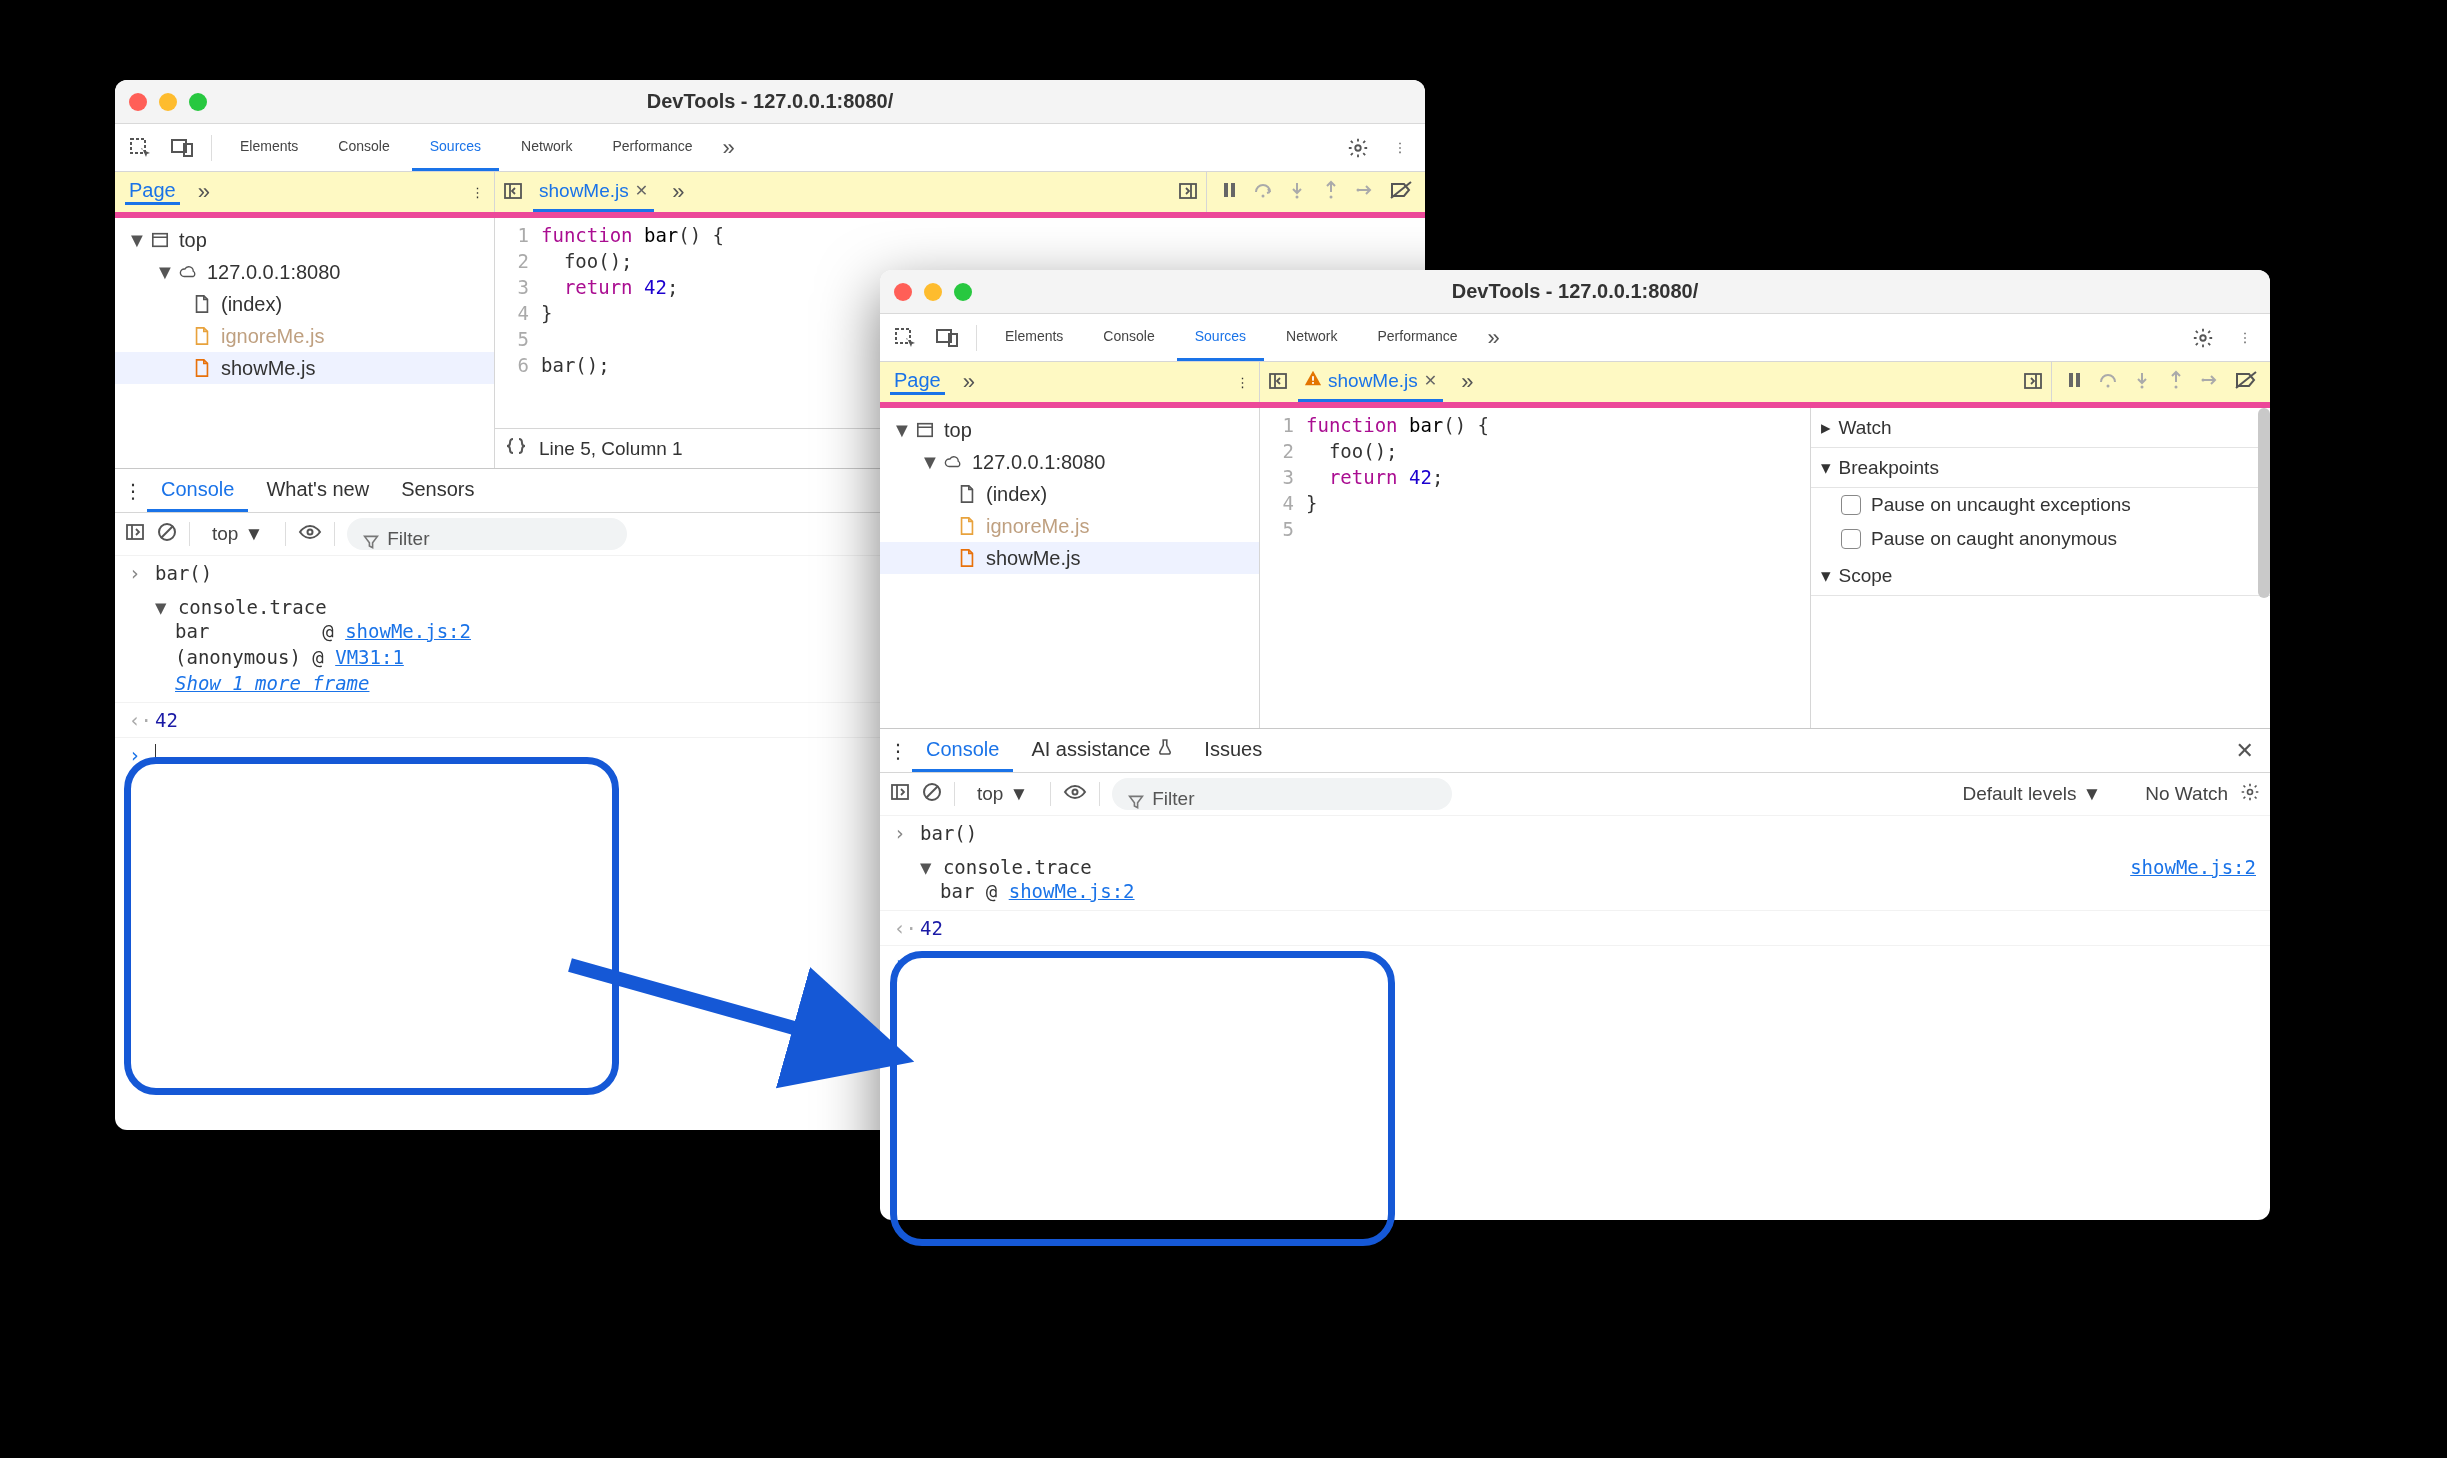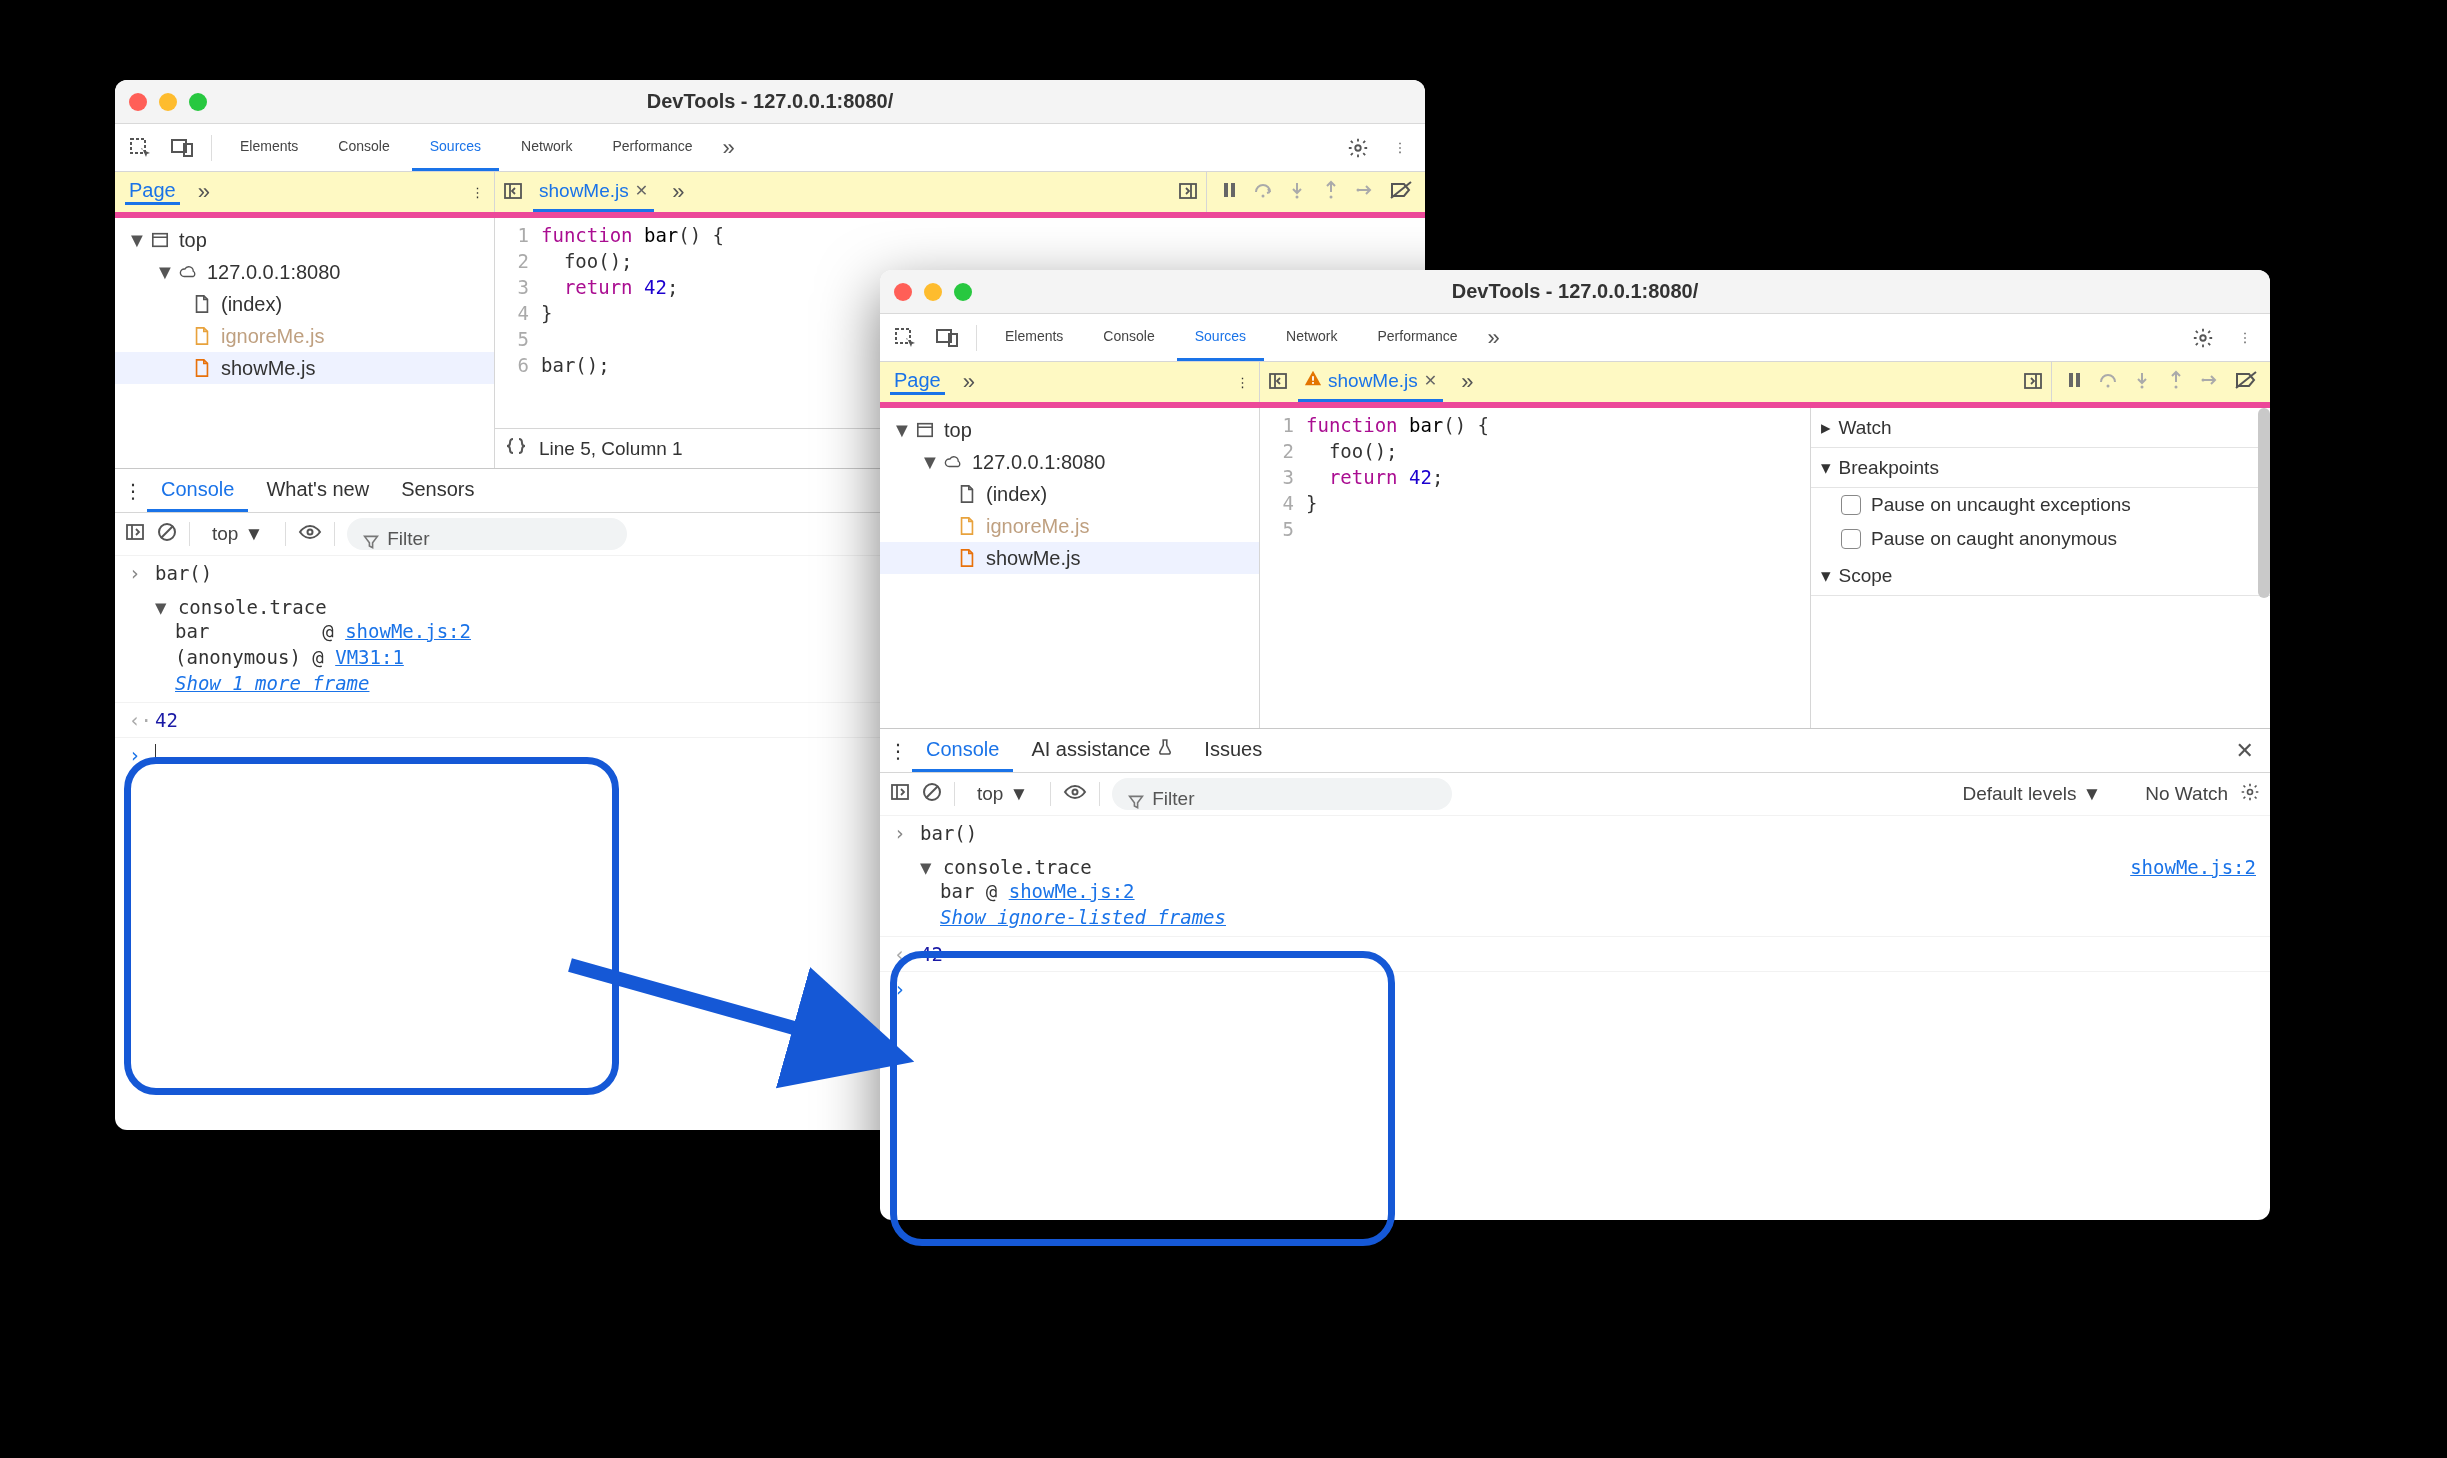--- a/index.html
+++ b/index.html
@@ -786,23 +786,20 @@
       </div>
       <div class="crow" style="border-top:none">
         <span style="width:16px"></span>
         <div class="traceblock" style="padding-left:0;flex:1">
           <div class="tracehead"><span style="color:#555">▼ </span><span>console.trace</span></div>
           <div class="frame" style="padding-left:20px">
             <span>bar</span>
             <span>@</span>
             <span class="link">showMe.js:2</span>
           </div>
-          <div class="frame" style="padding-left:20px">
-            <span class="linki">Show ignore-listed frames</span>
-          </div>
         </div>
         <span class="link sidelink" style="align-self:flex-start">showMe.js:2</span>
       </div>
       <div class="crow">
         <span class="carrow" style="color:#aaa">‹·</span>
         <span style="color:#1a1aa6">42</span>
       </div>
       <div class="crow">
         <span class="carrow" style="color:#1a73e8">›</span>
         <span></span>

